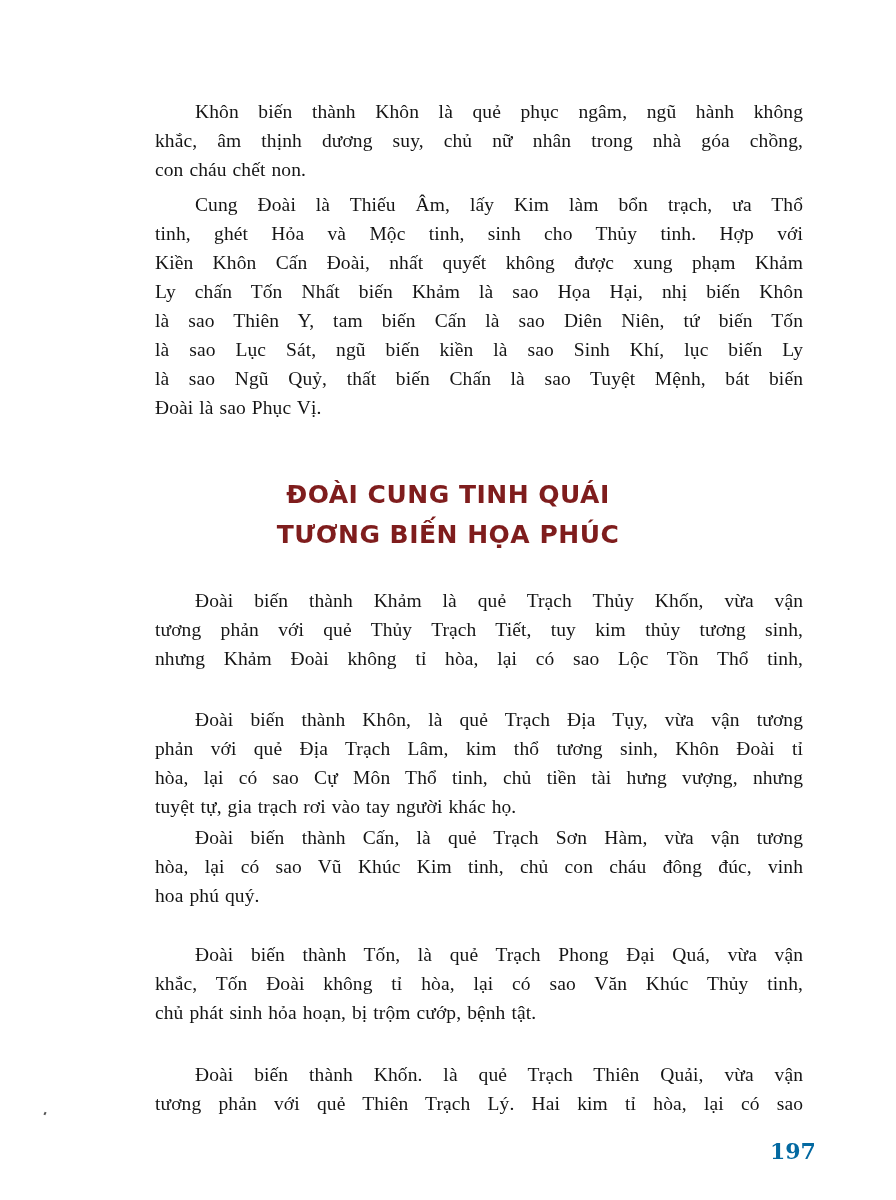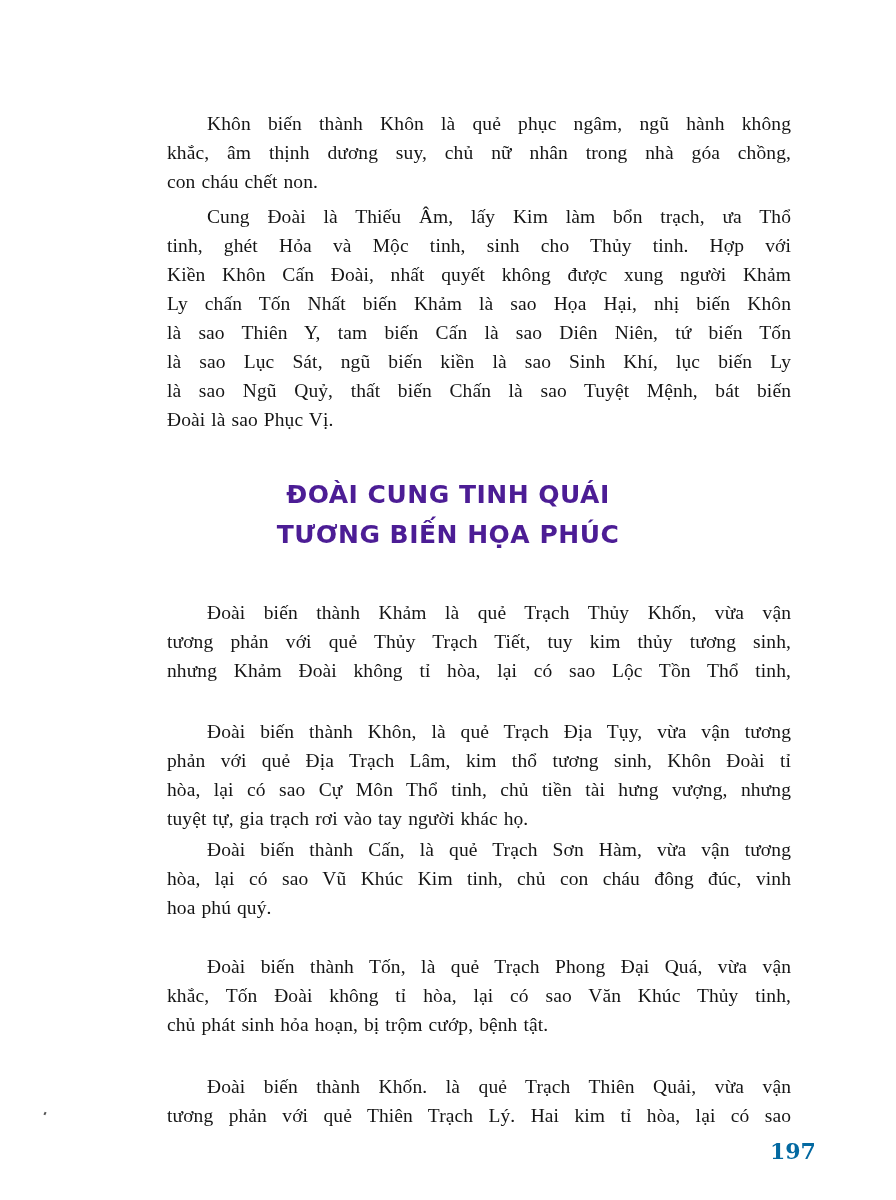--- a/index.html
+++ b/index.html
@@ -19,21 +19,21 @@
     position: absolute;
     left: 0; top: 0;
     width: 896px; height: 1200px;
   }
   .text-block {
     position: absolute;
     left: 155px;
     width: 648px;
   }
   .para {
-    margin: 12px;
+    margin: 0;
     font-size: 19.5px;
     line-height: 29px;
     text-align: justify;
     text-indent: 40px;
     letter-spacing: 0.1px;
     word-spacing: 1px;
   }
   .line {
     display: block;
     text-align: justify;
@@ -49,21 +49,21 @@
   .heading {
     position: absolute;
     left: 0;
     width: 896px;
     text-align: center;
     font-family: "DejaVu Sans", "Liberation Sans", sans-serif;
     font-weight: bold;
     font-size: 25px;
     line-height: 40px;
     letter-spacing: 0.5px;
-    color: #4c1d95;
+    color: #7f1d1d;
   }
   .page-number {
     position: absolute;
     left: 770px;
     top: 1138px;
     font-family: "DejaVu Serif", "Liberation Serif", serif;
     font-weight: bold;
     font-size: 22px;
     color: #0369a1;
   }
@@ -87,21 +87,21 @@
       <span class="line indent">Khôn biến thành Khôn là quẻ phục ngâm, ngũ hành không</span>
       <span class="line">khắc, âm thịnh dương suy, chủ nữ nhân trong nhà góa chồng,</span>
       <span class="line last">con cháu chết non.</span>
     </p>
   </div>
 
   <div class="text-block" style="top: 190px;">
     <p class="para" style="text-indent:0;">
       <span class="line indent">Cung Đoài là Thiếu Âm, lấy Kim làm bổn trạch, ưa Thổ</span>
       <span class="line">tinh, ghét Hỏa và Mộc tinh, sinh cho Thủy tinh. Hợp với</span>
-      <span class="line">Kiền Khôn Cấn Đoài, nhất quyết không được xung người Khảm</span>
+      <span class="line">Kiền Khôn Cấn Đoài, nhất quyết không được xung phạm Khảm</span>
       <span class="line">Ly chấn Tốn  Nhất biến Khảm là sao Họa Hại, nhị biến Khôn</span>
       <span class="line">là sao Thiên Y, tam biến Cấn là sao Diên Niên, tứ biến Tốn</span>
       <span class="line">là sao Lục Sát, ngũ biến kiền là sao Sinh Khí, lục biến Ly</span>
       <span class="line">là sao Ngũ Quỷ, thất biến Chấn là sao Tuyệt Mệnh, bát biến</span>
       <span class="line last">Đoài là sao Phục Vị.</span>
     </p>
   </div>
 
   <div class="heading" style="top: 475px;">
     <div>ĐOÀI CUNG TINH QUÁI</div>

